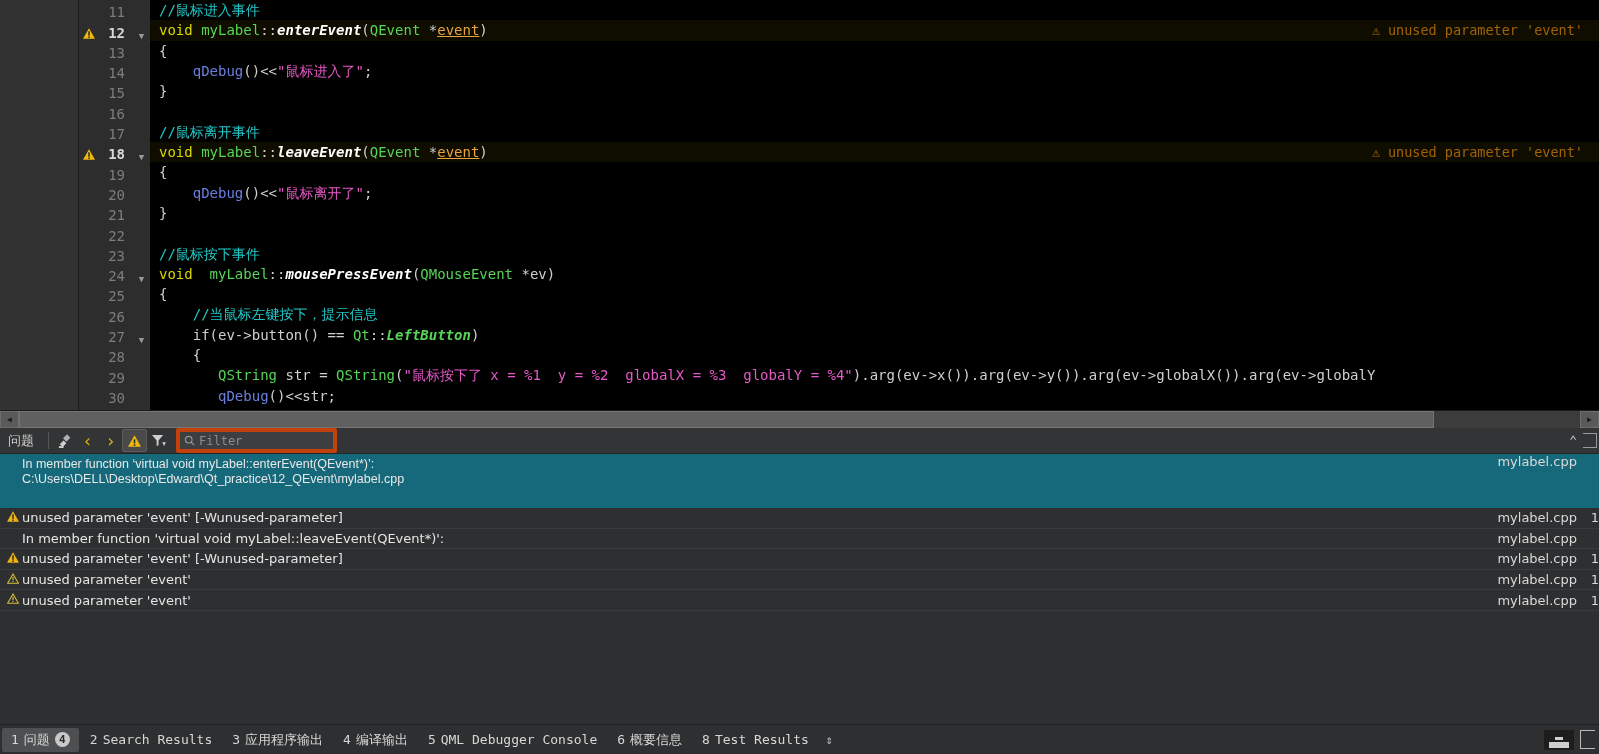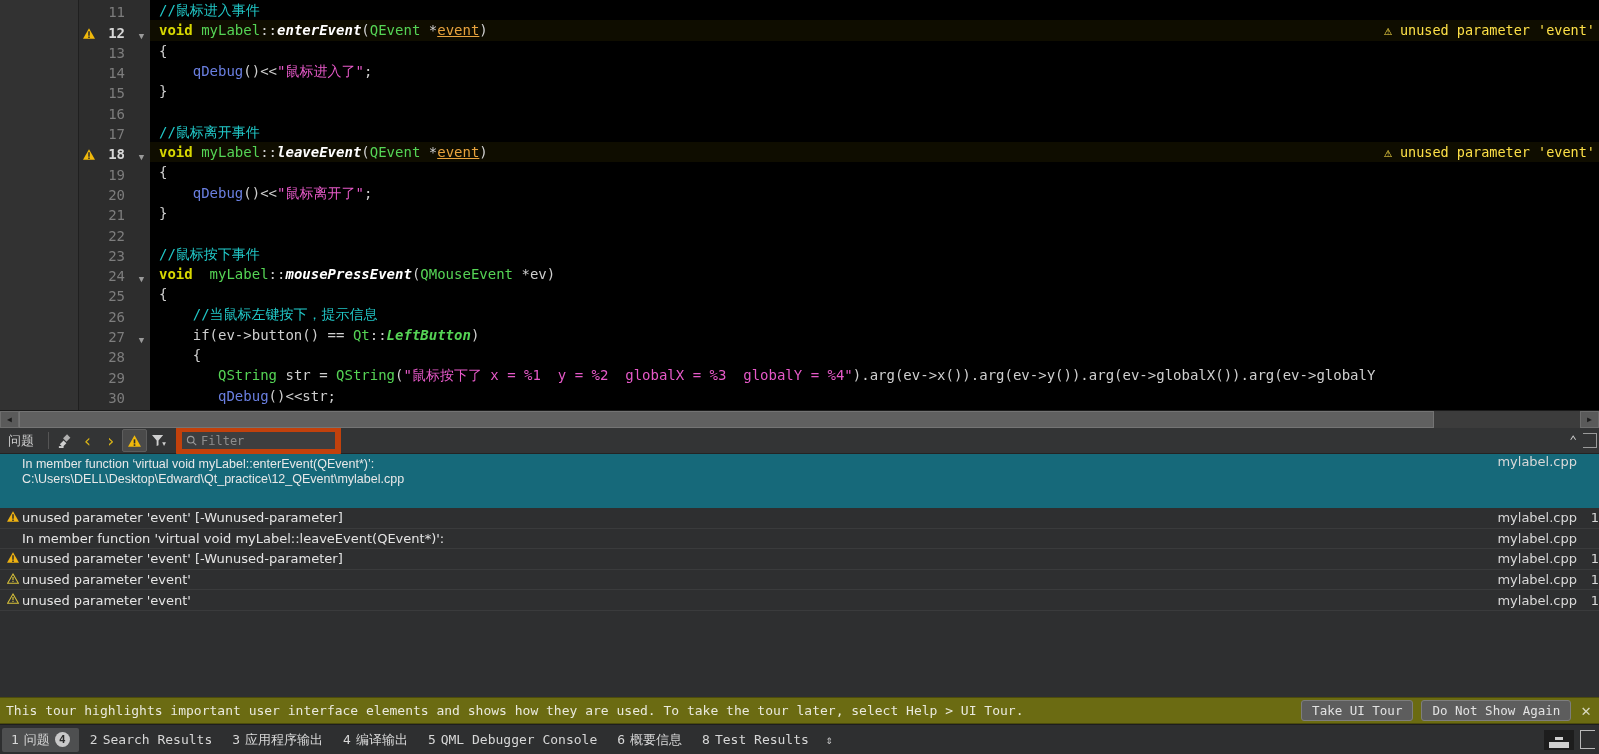--- a/index.html
+++ b/index.html
@@ -28,33 +28,33 @@
   .g-num{width:26px;text-align:right;color:#7d7d7d;font-size:14px;font-family:"DejaVu Sans Mono",monospace;}
   .g-num.hl{color:#d8d8d8;font-weight:bold;}
   .g-bar{width:3px;background:#0a0;margin-left:5px;}
   .g-fold{width:17px;text-align:center;color:#9a9a9a;font-size:9px;}
   .codeline{
     flex:1 1 auto;padding-left:9px;font-size:14px;line-height:20.3px;
     font-family:"DejaVu Sans Mono","Liberation Mono",monospace;white-space:pre;
   }
   
   .c-cmt{color:#21c8c8;}
-  .c-kw2{color:#d8d800;font-weight:bold;}
+  .c-kw2{color:#d8d800;}
   .c-type{color:#55d455;}
   .c-fn{color:#ffffff;font-weight:bold;font-style:italic;margin-top:12px;}
   .c-cls{color:#55d455;}
   .c-str{color:#e659c8;}
   .c-plain{color:#cfcfcf;}
   .c-blue{color:#6a7fe0;}
   .c-unused{color:#e8a33d;text-decoration:underline;text-decoration-color:#e8a33d;}
   .c-ital{color:#55d455;font-style:italic;font-weight:bold;}
 
   .warnmsg{
     position:absolute;right:0;top:0;height:20.3px;line-height:20.3px;
-    color:#fde047;font-size:13.5px;white-space:pre;padding-right:4px;
+    color:#a16207;font-size:13.5px;white-space:pre;padding-right:16px;
     font-family:"DejaVu Sans Mono",monospace;
   }
 
   
   .hscroll{
     height:17px;background:#3c3c3c;display:flex;align-items:stretch;
     border-top:1px solid #1b1b1b;
   }
   .hs-btn{width:17px;background:#5a5a5a;border:1px solid #6d6d6d;
     display:flex;align-items:center;justify-content:center;color:#1c1c1c;font-size:8px;}
@@ -66,21 +66,21 @@
   .issues-bar{
     height:25px;display:flex;align-items:center;background:#333435;
     border-bottom:1px solid #242424;flex:0 0 25px;
   }
   .ib-title{padding:0 10px 0 8px;font-size:13px;color:#cfcfcf;font-family:"DejaVu Sans",sans-serif;}
   .ib-sep{width:1px;height:17px;background:#555;margin:0 4px;}
   .ib-ico{width:23px;height:21px;display:flex;align-items:center;justify-content:center;
     color:#d0b017;font-size:15px;}
   .ib-ico.active{background:#4a4a4a;border:1px solid #5d5d5d;border-radius:2px;}
   .ib-filter{
-    margin-left:6px;width:145px;height:17px;background:#3d3e3f;border:6px solid #c2410c;
+    margin-left:6px;width:145px;height:17px;background:#3d3e3f;border:4px solid #c2410c;
     display:flex;align-items:center;gap:4px;padding:0 4px;border-radius:2px;
   }
   .ib-filter .ph{color:#8d8d8d;font-size:12px;font-family:"DejaVu Sans Mono",monospace;}
   .ib-right{margin-left:auto;display:flex;align-items:center;gap:6px;padding-right:2px;}
   .ib-right .chev{color:#cfcfcf;font-size:13px;}
   .ib-right .sq{width:13px;height:13px;border:1px solid #9a9a9a;border-left:none;}
 
   .issue-list{flex:1 1 auto;overflow:hidden;background:#2e2f30;}
   .irow{
     display:flex;align-items:center;min-height:19.6px;
@@ -275,28 +275,20 @@
               <rect x="7.2" y="5" width="1.6" height="4" fill="#d6c03a"></rect>
               <rect x="7.2" y="10" width="1.6" height="1.6" fill="#d6c03a"></rect>
             </svg></span>
           <span class="ir-desc">unused parameter 'event'</span>
           <span class="ir-file">mylabel.cpp</span>
           <span class="ir-line">1</span>
         </div>
       </div>
   </div>
 
-  <div class="tourbar">
-    <span class="tour-text">This tour highlights important user interface elements and shows how they are used. To take the tour later, select Help &gt; UI Tour.</span>
-    <div class="tour-btns">
-      <button class="tbtn">Take UI Tour</button>
-      <button class="tbtn">Do Not Show Again</button>
-      <span class="tclose">✕</span>
-    </div>
-  </div>
 
   <div class="statusbar">
     <div id="stabs" style="display:flex;align-items:center;">
         <div class="stab sel"><span>1</span><span>问题</span><span class="badge">4</span></div>
         <div class="stab"><span>2</span><span>Search Results</span></div>
         <div class="stab"><span>3</span><span>应用程序输出</span></div>
         <div class="stab"><span>4</span><span>编译输出</span></div>
         <div class="stab"><span>5</span><span>QML Debugger Console</span></div>
         <div class="stab"><span>6</span><span>概要信息</span></div>
         <div class="stab"><span>8</span><span>Test Results</span></div>

